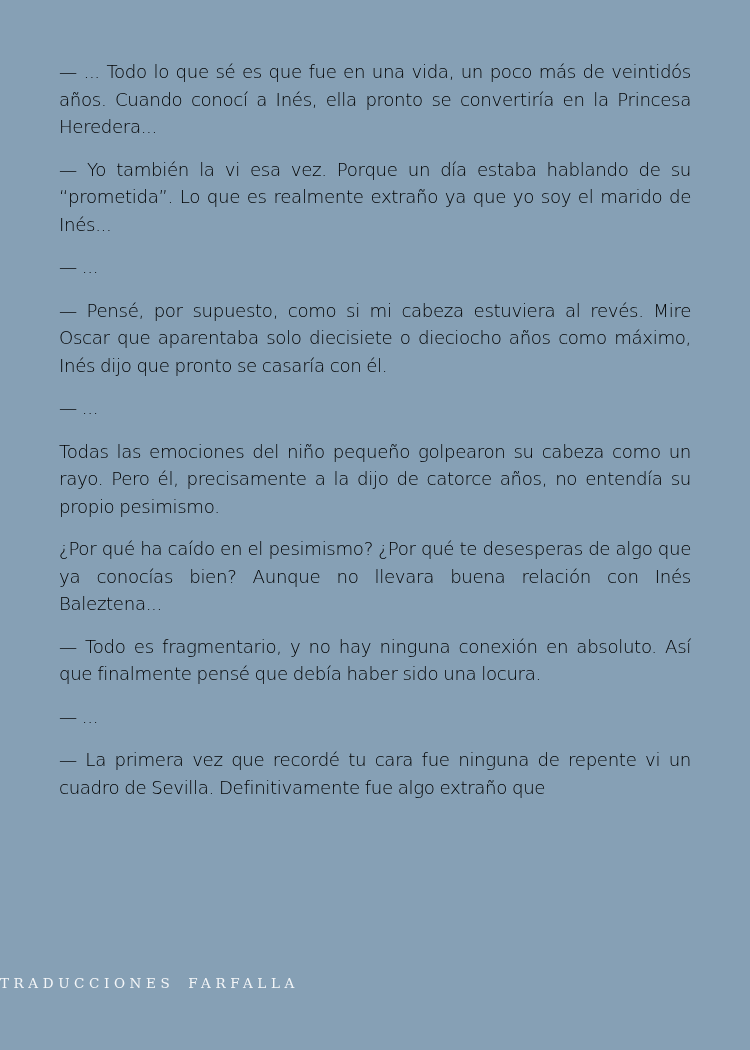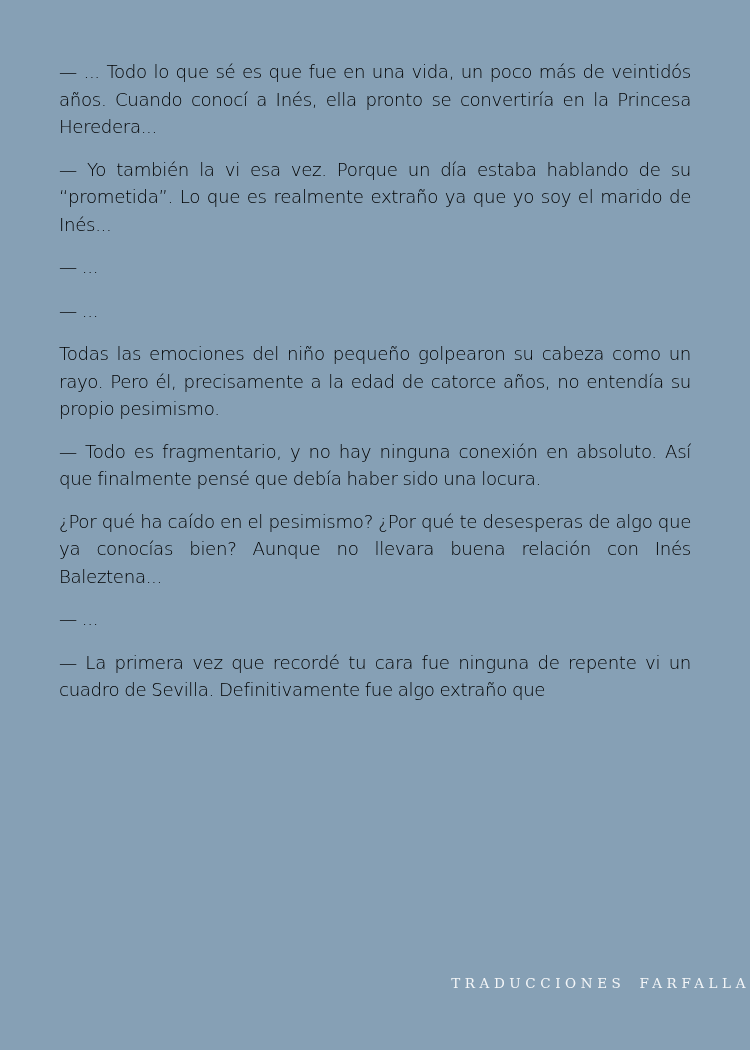--- a/index.html
+++ b/index.html
@@ -31,41 +31,42 @@
       font-weight: 300;
     }
     .para.short {
       margin-bottom: 16px;
     }
     .footer {
       position: absolute;
       left: 0;
       right: 0;
       top: 975px;
-      text-align: right;
+      text-align: left;
       font-family: "DejaVu Serif", serif;
       font-size: 13.5px;
       letter-spacing: 4.6px;
       color: #f4f6f8;
     }
     .footer .gap {
       display: inline-block;
       width: 14px;
     }
   </style>
 </head>
 <body>
 
 <div class="page">
   <p class="para">— ... Todo lo que sé es que fue en una vida, un poco más de veintidós años. Cuando conocí a Inés, ella pronto se convertiría en la Princesa Heredera...</p>
   <p class="para">— Yo también la vi esa vez. Porque un día estaba hablando de su “prometida”. Lo que es realmente extraño ya que yo soy el marido de Inés...</p>
   <p class="para short">— ...</p>
+  <p class="para">— Pensé, por supuesto, como si mi cabeza estuviera al revés. Mire Oscar que aparentaba solo diecisiete o dieciocho años como máximo, Inés dijo que pronto se casaría con él.</p>
   <p class="para short">— ...</p>
-  <p class="para">Todas las emociones del niño pequeño golpearon su cabeza como un rayo. Pero él, precisamente a la edad de catorce años, no entendía su propio pesimismo.</p>
+  <p class="para">Todas las emociones del niño pequeño golpearon su cabeza como un rayo. Pero él, precisamente a la dijo de catorce años, no entendía su propio pesimismo.</p>
+  <p class="para">¿Por qué ha caído en el pesimismo? ¿Por qué te desesperas de algo que ya conocías bien? Aunque no llevara buena relación con Inés Baleztena...</p>
   <p class="para">— Todo es fragmentario, y no hay ninguna conexión en absoluto. Así que finalmente pensé que debía haber sido una locura.</p>
-  <p class="para">¿Por qué ha caído en el pesimismo? ¿Por qué te desesperas de algo que ya conocías bien? Aunque no llevara buena relación con Inés Baleztena...</p>
   <p class="para short">— ...</p>
   <p class="para">— La primera vez que recordé tu cara fue ninguna de repente vi un cuadro de Sevilla. Definitivamente fue algo extraño que</p>
 </div>
 
 <div class="footer">
   <span>TRADUCCIONES</span><span class="gap"></span><span>FARFALLA</span>
 </div>
 
 </body></html>

